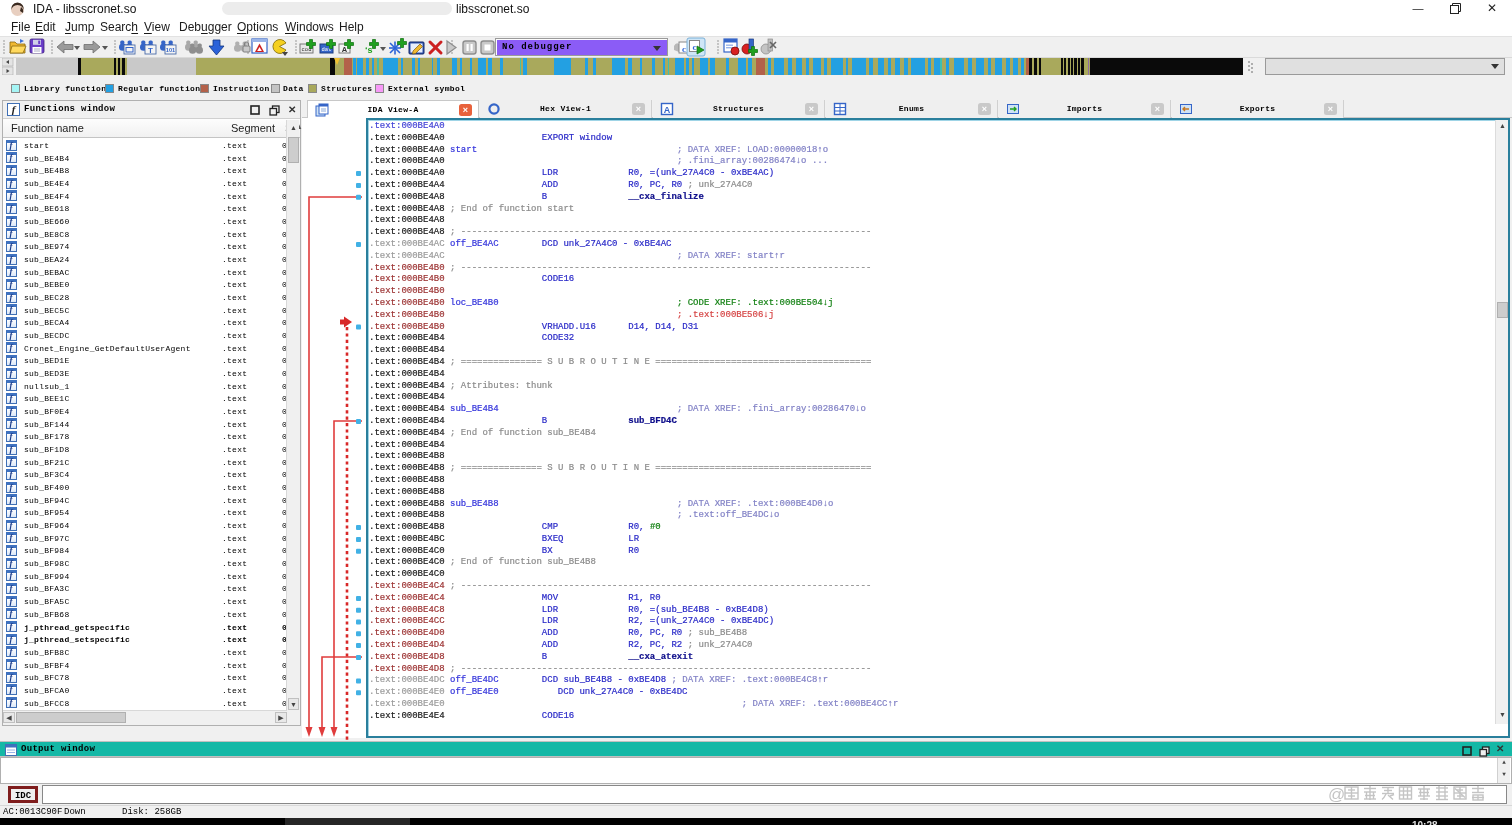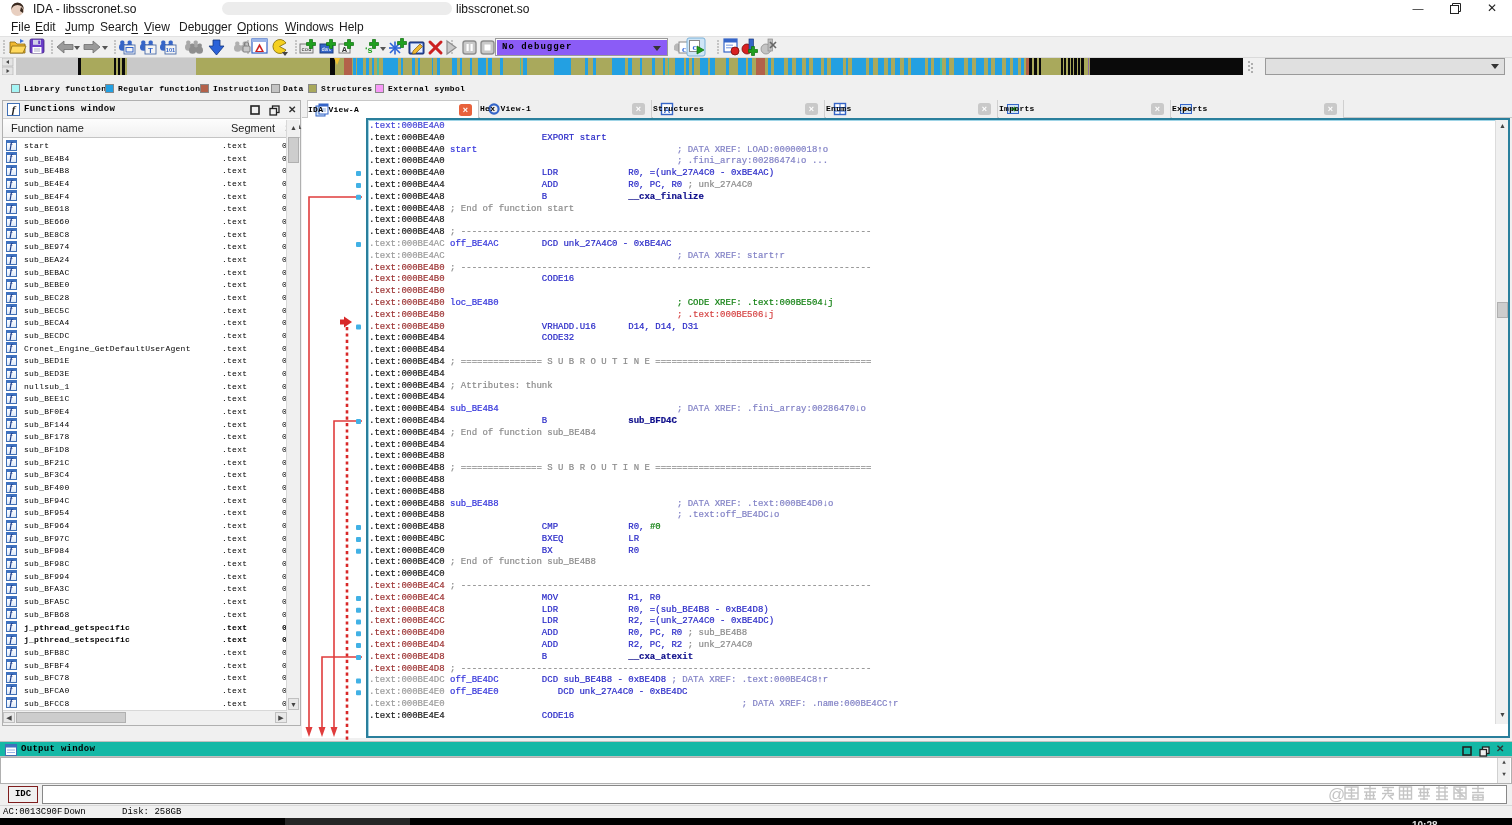--- a/index.html
+++ b/index.html
@@ -38,32 +38,32 @@
 .ficon i { position:absolute; left:2.5px; top:-3px; font:italic bold 9px "Liberation Serif",serif; color:#1a3c8c; }
 .fname { position:absolute; left:21px; top:2px; letter-spacing:0.25px;}
 .fseg { position:absolute; left:219px; top:2px; letter-spacing:0.25px;}
 .fsz { position:absolute; left:279px; top:2px; }
 #fvscroll { position:absolute; right:1px; top:19px; width:13px; height:590px; background:#f0f0f0; border-left:1px solid #d8d8d8; }
 #fhscroll { position:absolute; left:0; bottom:1px; width:284px; height:14px; background:#f0f0f0; border-top:1px solid #d8d8d8; }
 #tabbar { position:absolute; left:302px; top:100px; width:1210px; height:18px; background:#f0f0f0; border-bottom:1px solid #c8c8c8;}
 .tab { position:absolute; top:0; width:172px; height:18px; background:#efefef; border-right:1px solid #d0d0d0; }
 .tab.active { background:#ffffff; border:1px solid #c8c8c8; border-bottom:none; }
 .tabicon { position:absolute; left:7px; top:2px; }
-.tabtxt { position:absolute; left:0; right:0; top:3.5px; font:bold 8px "Liberation Mono",monospace; color:#000; letter-spacing:0.3px;}
+.tabtxt { position:absolute; left:0; right:0; top:3.5px; text-align:center; font:bold 8px "Liberation Mono",monospace; color:#000; letter-spacing:0.3px;}
 .tabclose { position:absolute; right:6px; top:2.5px; width:13px; height:12px; border-radius:2.5px; color:#fff; font:bold 9px "Liberation Sans"; text-align:center; line-height:12px; }
 #arrowsbg { position:absolute; left:302px; top:118px; width:64px; height:620px; background:#ffffff; }
 #idaview { position:absolute; left:366px; top:118px; width:1144px; height:620px; background:#ffffff;
   border:2px solid #2a7f9c; box-shadow:inset 1px 1px 0 #9fd4e6; }
 #listing { position:absolute; left:1px; top:1px; font:9px/11.8px "Liberation Mono",monospace; white-space:pre; -webkit-text-stroke:0.2px; }
 #vscroll2 { position:absolute; right:0; top:0; width:13px; height:604px; background:#f0f0f0; border-left:1px solid #dcdcdc; }
 #viewstatus { position:absolute; left:0; right:0; bottom:0; height:13px; background:#f1f1f1; border-top:1px solid #c8c8c8;
   font:8px/12px "Liberation Mono",monospace; color:#000; }
 #outtitle { position:absolute; left:0px; top:741px; width:1512px; height:16px; background:#14b8a6; border:1px solid #c0c0c0; border-left:none; border-right:none;}
 #outtext { position:absolute; left:0px; top:757px; width:1512px; height:27px; background:#ffffff; border:1px solid #b0b0b0; font:9px/11.5px "Liberation Mono",monospace; color:#000; }
-#idcbtn { position:absolute; left:8px; top:786px; width:30px; height:17px; background:#f0f0f0; border:1px solid #7f1d1d; font:bold 9px/15px "Liberation Mono",monospace; text-align:center; }
+#idcbtn { position:absolute; left:8px; top:786px; width:30px; height:17px; background:#f0f0f0; border:3px solid #7f1d1d; font:bold 9px/15px "Liberation Mono",monospace; text-align:center; }
 #idcinput { position:absolute; left:42px; top:785px; width:1465px; height:19px; background:#ffffff; border:1px solid #888888; }
 #statusbar { position:absolute; left:0; top:805px; width:1512px; height:13px; background:#f0f0f0; border-top:1px solid #d8d8d8;
   font:9px/12px "Liberation Mono",monospace; color:#000; }
 #blackbar { position:absolute; left:0; top:818px; width:1512px; height:7px; background:#000; overflow:hidden; }
 </style></head>
 <body>
 
 <div id="titlebar">
   <svg class="abs" style="left:9px;top:1px" width="17" height="16" viewBox="0 0 17 16">
     <circle cx="8.5" cy="8.5" r="6.5" fill="#e8cfc0"></circle>
@@ -861,21 +861,21 @@
       </svg>
 <span class="tabtxt">Exports</span>
 <span class="tabclose" style="background:#c9c9c9;">×</span>
     </div>
 </div>
 
 <div id="arrowsbg"></div>
 
 <div id="idaview">
   <div id="listing"><span style="color:#4343d6">.text:000BE4A0</span>
-<span style="color:#1a1a1a">.text:000BE4A0</span>                  <span style="color:#2a2ac8;">EXPORT start</span>
+<span style="color:#1a1a1a">.text:000BE4A0</span>                  <span style="color:#2a2ac8;">EXPORT window</span>
 <span style="color:#1a1a1a">.text:000BE4A0</span> <span style="color:#3535dc;">start</span>                                     <span style="color:#8282c6;">; DATA XREF: LOAD:00000018↑o</span>
 <span style="color:#1a1a1a">.text:000BE4A0</span>                                           <span style="color:#8282c6;">; .fini_array:00286474↓o ...</span>
 <span style="color:#1a1a1a">.text:000BE4A0</span>                  <span style="color:#2a2ac8;">LDR</span>             <span style="color:#2a2ac8;">R0, =(unk_27A4C0 - 0xBE4AC)</span>
 <span style="color:#1a1a1a">.text:000BE4A4</span>                  <span style="color:#2a2ac8;">ADD</span>             <span style="color:#2a2ac8;">R0, PC, R0 </span><span style="color:#8c8c8c;">; unk_27A4C0</span>
 <span style="color:#1a1a1a">.text:000BE4A8</span>                  <span style="color:#2a2ac8;">B</span>               <span style="color:#10108c;font-weight:bold;">__cxa_finalize</span>
 <span style="color:#1a1a1a">.text:000BE4A8</span> <span style="color:#8c8c8c;">; End of function start</span>
 <span style="color:#1a1a1a">.text:000BE4A8</span>
 <span style="color:#1a1a1a">.text:000BE4A8</span> <span style="color:#8c8c8c;">; ----------------------------------------------------------------------------</span>
 <span style="color:#9a9a9a">.text:000BE4AC</span> <span style="color:#3535dc;">off_BE4AC</span>        <span style="color:#2a2ac8;">DCD unk_27A4C0 - 0xBE4AC</span>
 <span style="color:#9a9a9a">.text:000BE4AC</span>                                           <span style="color:#8282c6;">; DATA XREF: start↑r</span>
@@ -909,21 +909,21 @@
 <span style="color:#9c3333">.text:000BE4C4</span> <span style="color:#8c8c8c;">; ----------------------------------------------------------------------------</span>
 <span style="color:#9c3333">.text:000BE4C4</span>                  <span style="color:#2a2ac8;">MOV</span>             <span style="color:#2a2ac8;">R1, R0</span>
 <span style="color:#9c3333">.text:000BE4C8</span>                  <span style="color:#2a2ac8;">LDR</span>             <span style="color:#2a2ac8;">R0, =(sub_BE4B8 - 0xBE4D8)</span>
 <span style="color:#9c3333">.text:000BE4CC</span>                  <span style="color:#2a2ac8;">LDR</span>             <span style="color:#2a2ac8;">R2, =(unk_27A4C0 - 0xBE4DC)</span>
 <span style="color:#9c3333">.text:000BE4D0</span>                  <span style="color:#2a2ac8;">ADD</span>             <span style="color:#2a2ac8;">R0, PC, R0 </span><span style="color:#8c8c8c;">; sub_BE4B8</span>
 <span style="color:#9c3333">.text:000BE4D4</span>                  <span style="color:#2a2ac8;">ADD</span>             <span style="color:#2a2ac8;">R2, PC, R2 </span><span style="color:#8c8c8c;">; unk_27A4C0</span>
 <span style="color:#9c3333">.text:000BE4D8</span>                  <span style="color:#2a2ac8;">B</span>               <span style="color:#10108c;font-weight:bold;">__cxa_atexit</span>
 <span style="color:#9c3333">.text:000BE4D8</span> <span style="color:#8c8c8c;">; ----------------------------------------------------------------------------</span>
 <span style="color:#9a9a9a">.text:000BE4DC</span> <span style="color:#3535dc;">off_BE4DC</span>        <span style="color:#2a2ac8;">DCD sub_BE4B8 - 0xBE4D8 </span><span style="color:#8282c6;">; DATA XREF: .text:000BE4C8↑r</span>
 <span style="color:#9a9a9a">.text:000BE4E0</span> <span style="color:#3535dc;">off_BE4E0</span>        <span style="color:#2a2ac8;padding-left:16px;">DCD unk_27A4C0 - 0xBE4DC</span>
-<span style="color:#9a9a9a">.text:000BE4E0</span>                                                       <span style="color:#8282c6;">; DATA XREF: .name:000BE4CC↑r</span>
+<span style="color:#9a9a9a">.text:000BE4E0</span>                                                       <span style="color:#8282c6;">; DATA XREF: .text:000BE4CC↑r</span>
 <span style="color:#1a1a1a">.text:000BE4E4</span>                  <span style="color:#2a2ac8;">CODE16</span></div>
   <div id="vscroll2">
     <div class="abs" style="left:1px;top:1px;width:11px;height:11px;font-size:7px;text-align:center;line-height:10px;color:#444">▲</div>
     <div class="abs" style="left:1px;top:182px;width:11px;height:16px;background:#cdcdcd;border:1px solid #b0b0b0;"></div>
     <div class="abs" style="left:1px;top:590px;width:11px;height:11px;font-size:7px;text-align:center;line-height:10px;color:#444">▼</div>
   </div>
 </div>
 <svg class="abs" style="left:0;top:0;pointer-events:none" width="1512" height="825">
 <polyline points="362,197 309,197 309,727" fill="none" stroke="#e03c3c" stroke-width="1.6"></polyline>
 <path d="M305.5 727 L312.5 727 L309 737 Z" fill="#e03c3c"></path>

